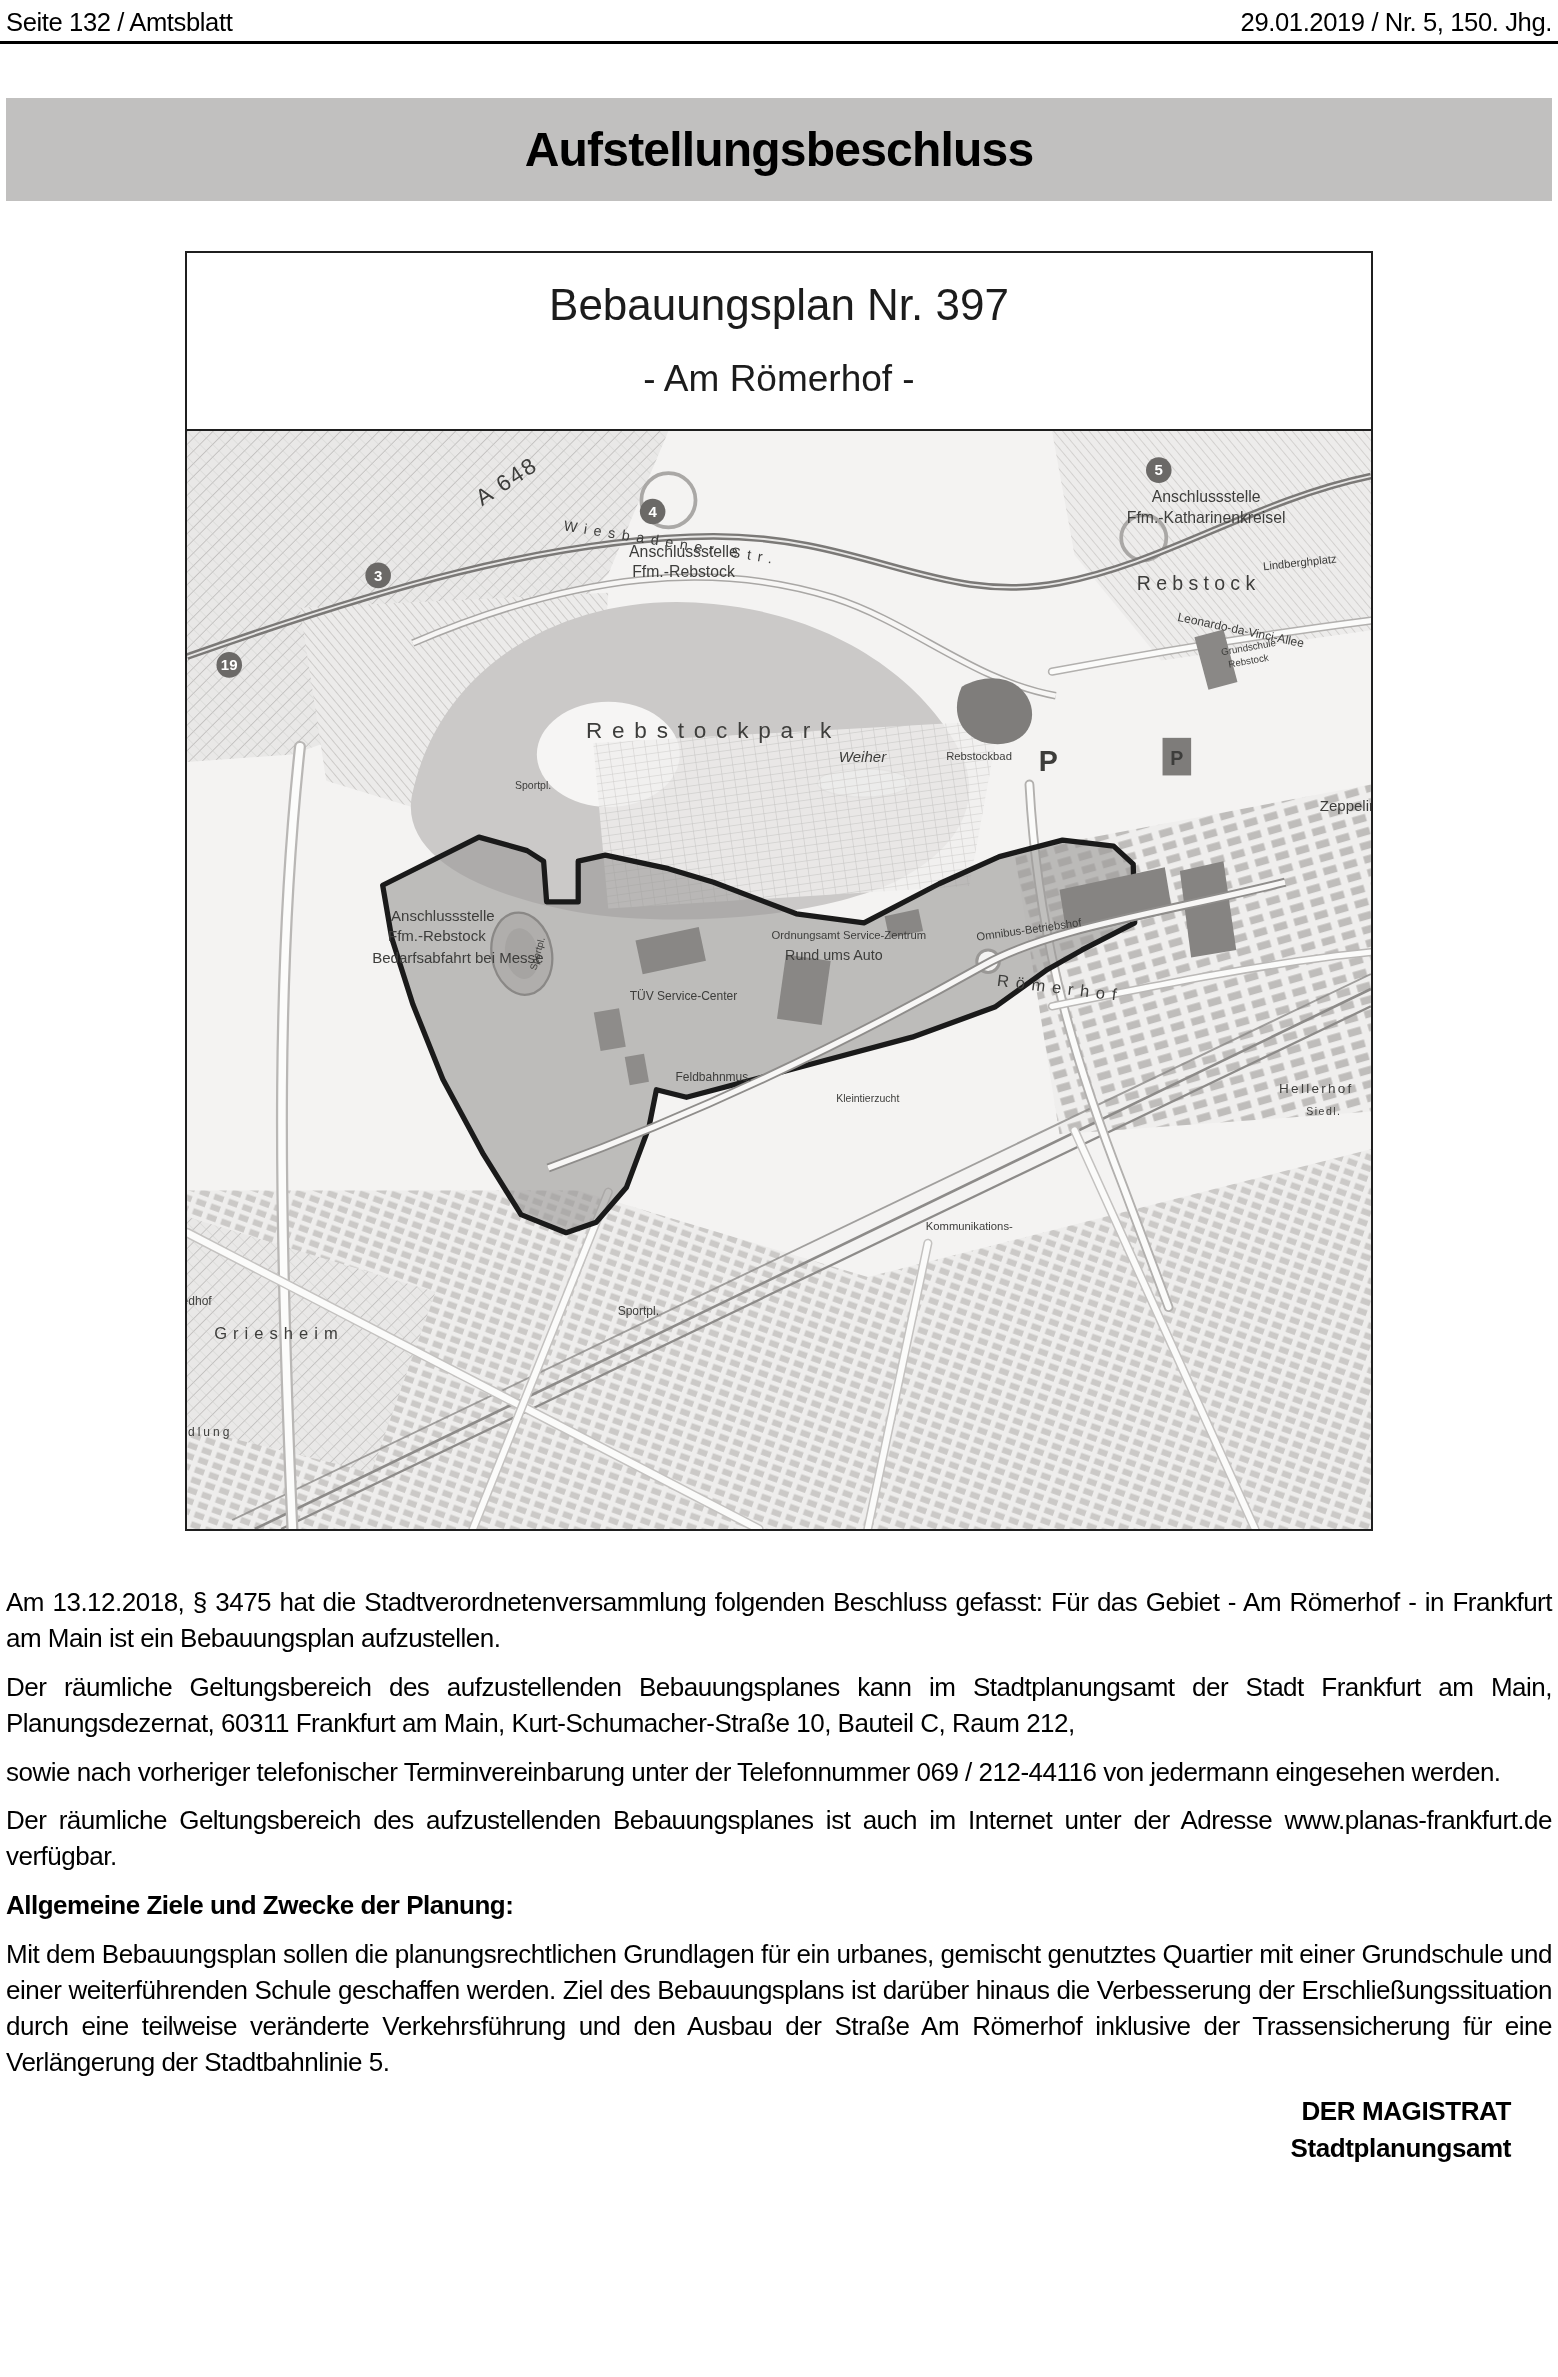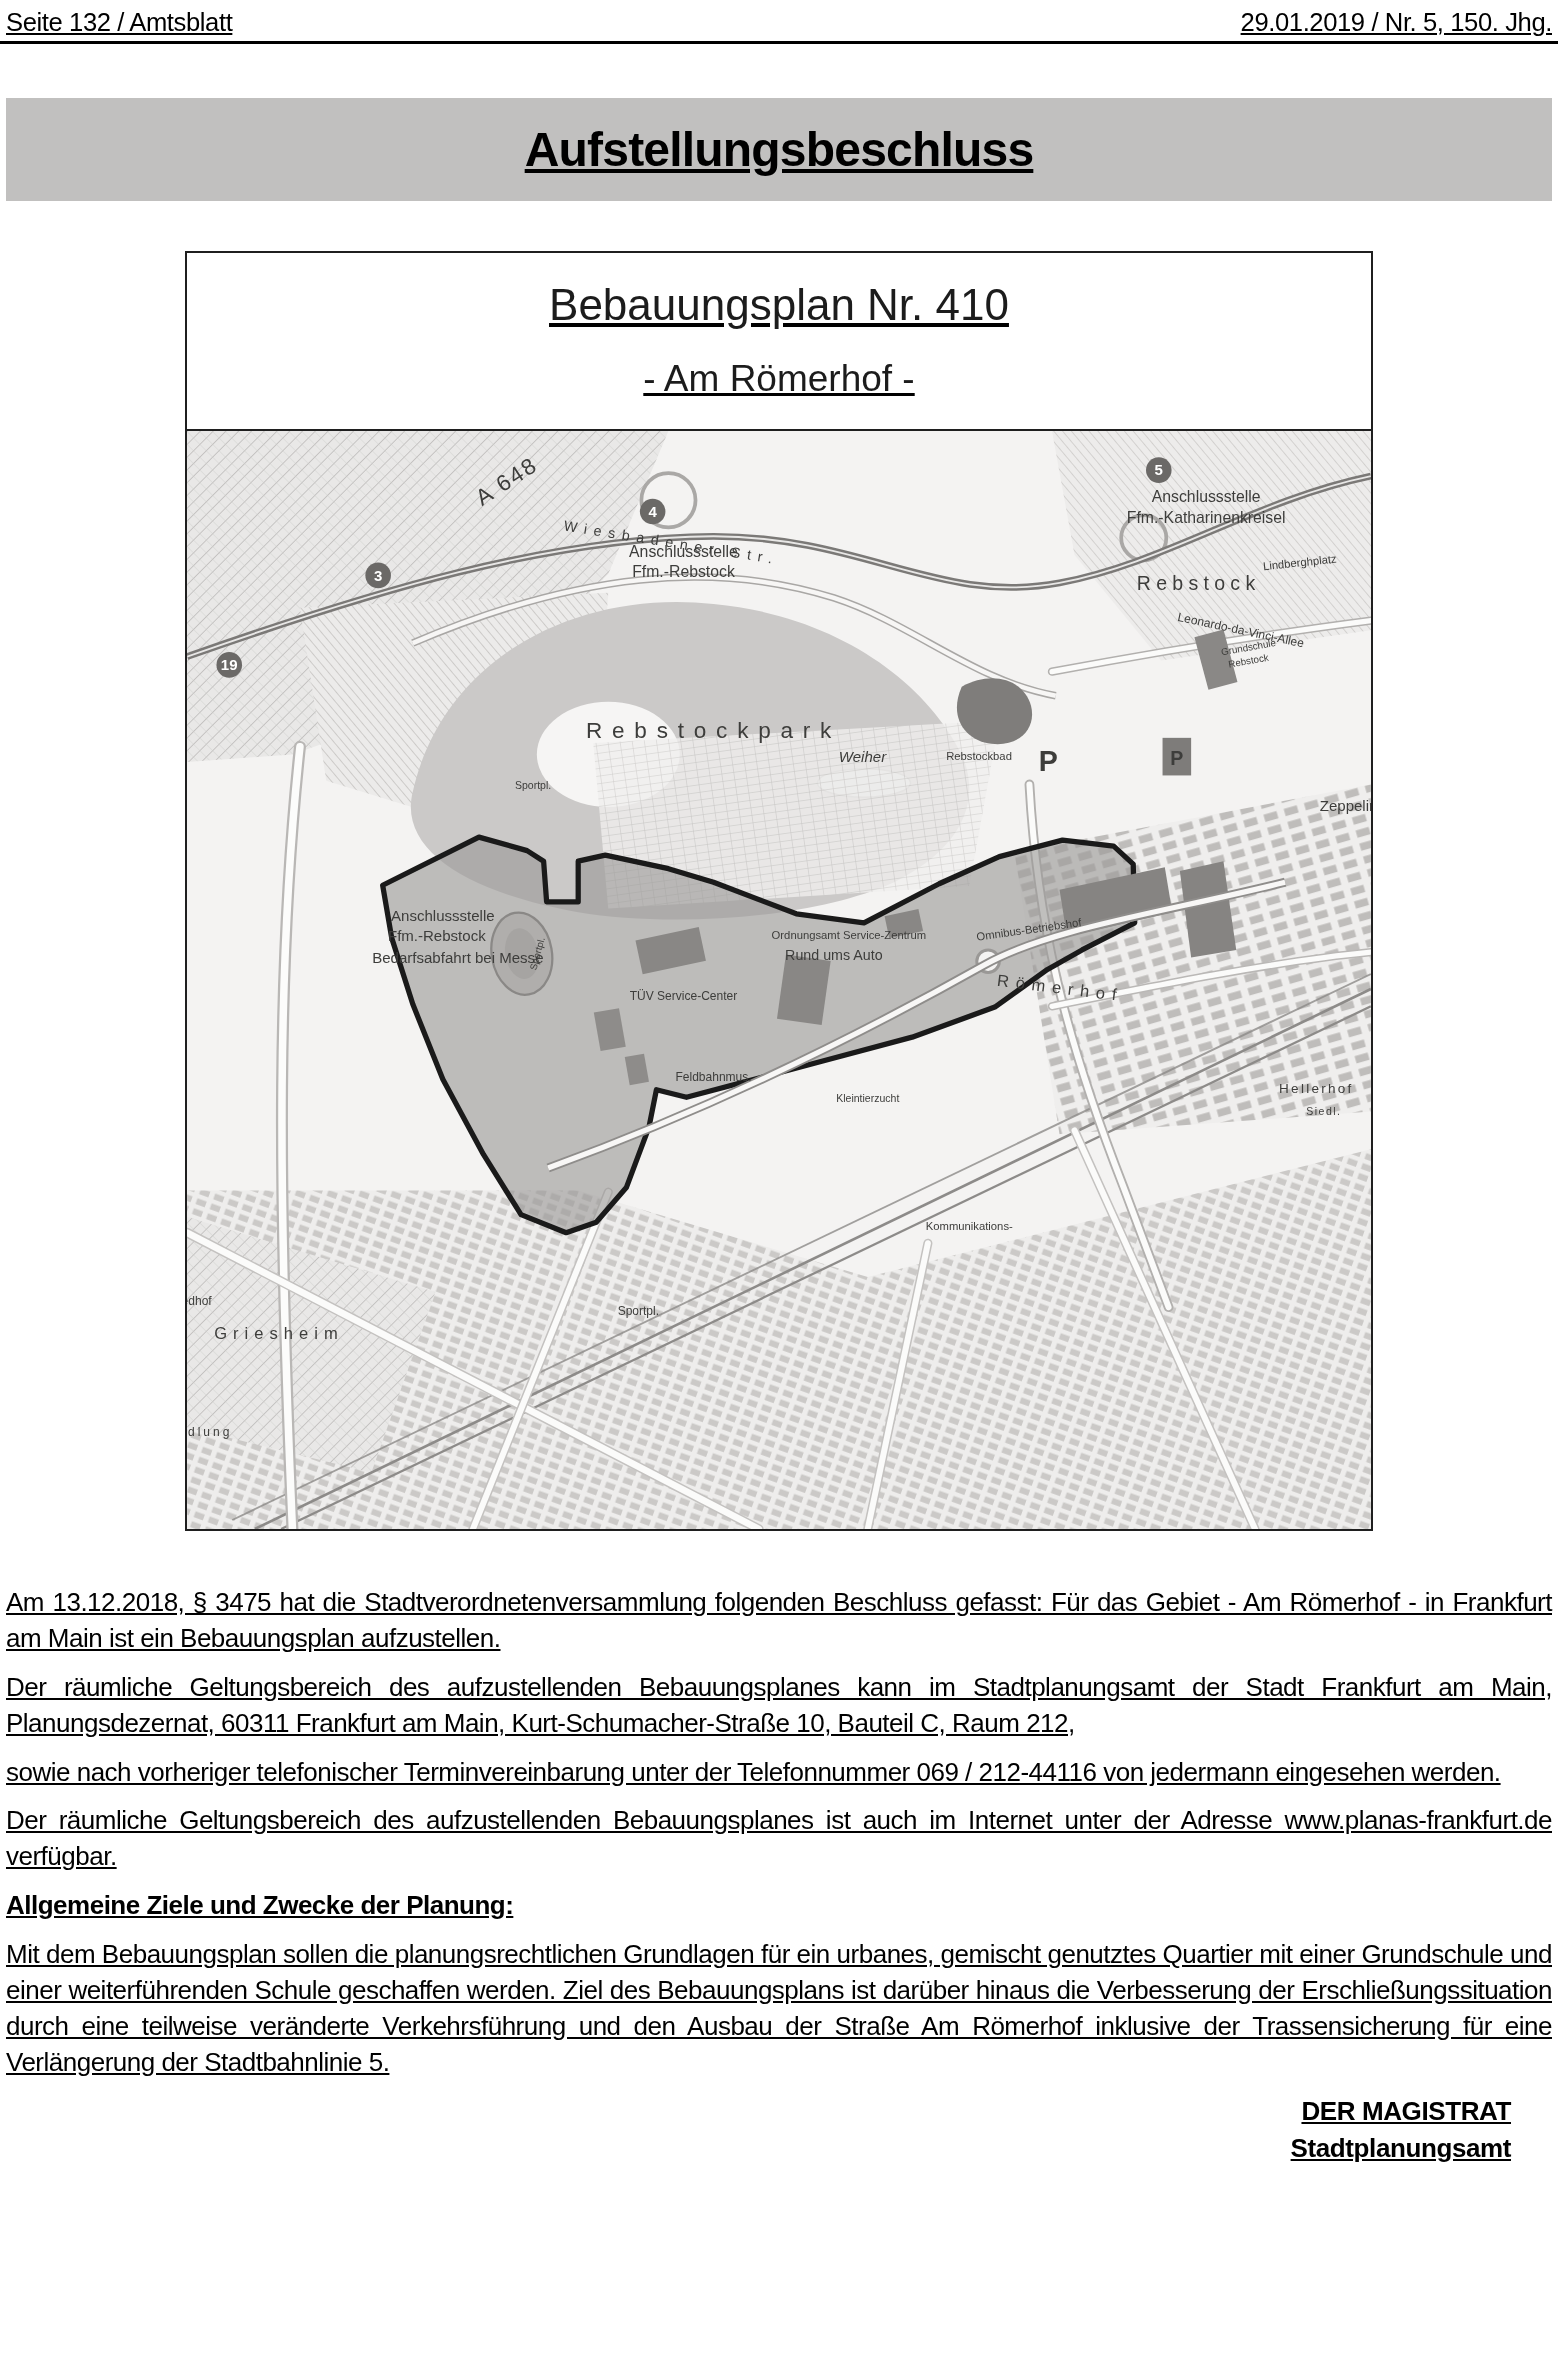--- a/index.html
+++ b/index.html
@@ -1,20 +1,19 @@
 <!DOCTYPE html>
 <html lang="de" style="font-size:12px"><head>
 <meta charset="utf-8">
 <style>
   html,body{margin:0;padding:0;background:#ffffff;}
   .page{
     width:1558px;height:2377px;overflow:hidden;position:relative;
     background:#ffffff;color:#000;
     font-family:"Liberation Sans","DejaVu Sans",sans-serif;
-    text-decoration:underline;
   }
   
   .hdr{
     display:flex;justify-content:space-between;align-items:flex-end;
     padding:7.5px 6px 4.5px 6px;border-bottom:3.8px solid #000;
     font-size:25.6px;letter-spacing:-0.4px;
   }
   
   .banner{
     margin:54px 6px 0 6px;height:103px;background:#c1c0bf;
@@ -63,21 +62,21 @@
     <span>Seite 132 / Amtsblatt</span>
     <span>29.01.2019 / Nr. 5, 150. Jhg.</span>
   </div>
 
   <div class="banner">
     <span class="t">Aufstellungsbeschluss</span>
   </div>
 
   <figure class="fig" style="margin-top:50px;margin-bottom:0;">
     <div class="fig-title">
-      <div class="l1">Bebauungsplan Nr. 410</div>
+      <div class="l1">Bebauungsplan Nr. 397</div>
       <div class="l2">- Am Römerhof -</div>
     </div>
     <div class="mapwrap">
       <svg viewBox="0 0 1574 1460" width="1184" height="1098">
         <defs>
           <pattern id="xh" width="12" height="12" patternUnits="userSpaceOnUse" patternTransform="rotate(45)">
             <rect width="12" height="12" fill="#e9e8e7"></rect>
             <line x1="0" y1="0" x2="0" y2="12" stroke="#bcbab8" stroke-width="2"></line>
             <line x1="0" y1="0" x2="12" y2="0" stroke="#cdcbc9" stroke-width="1"></line>
           </pattern>

